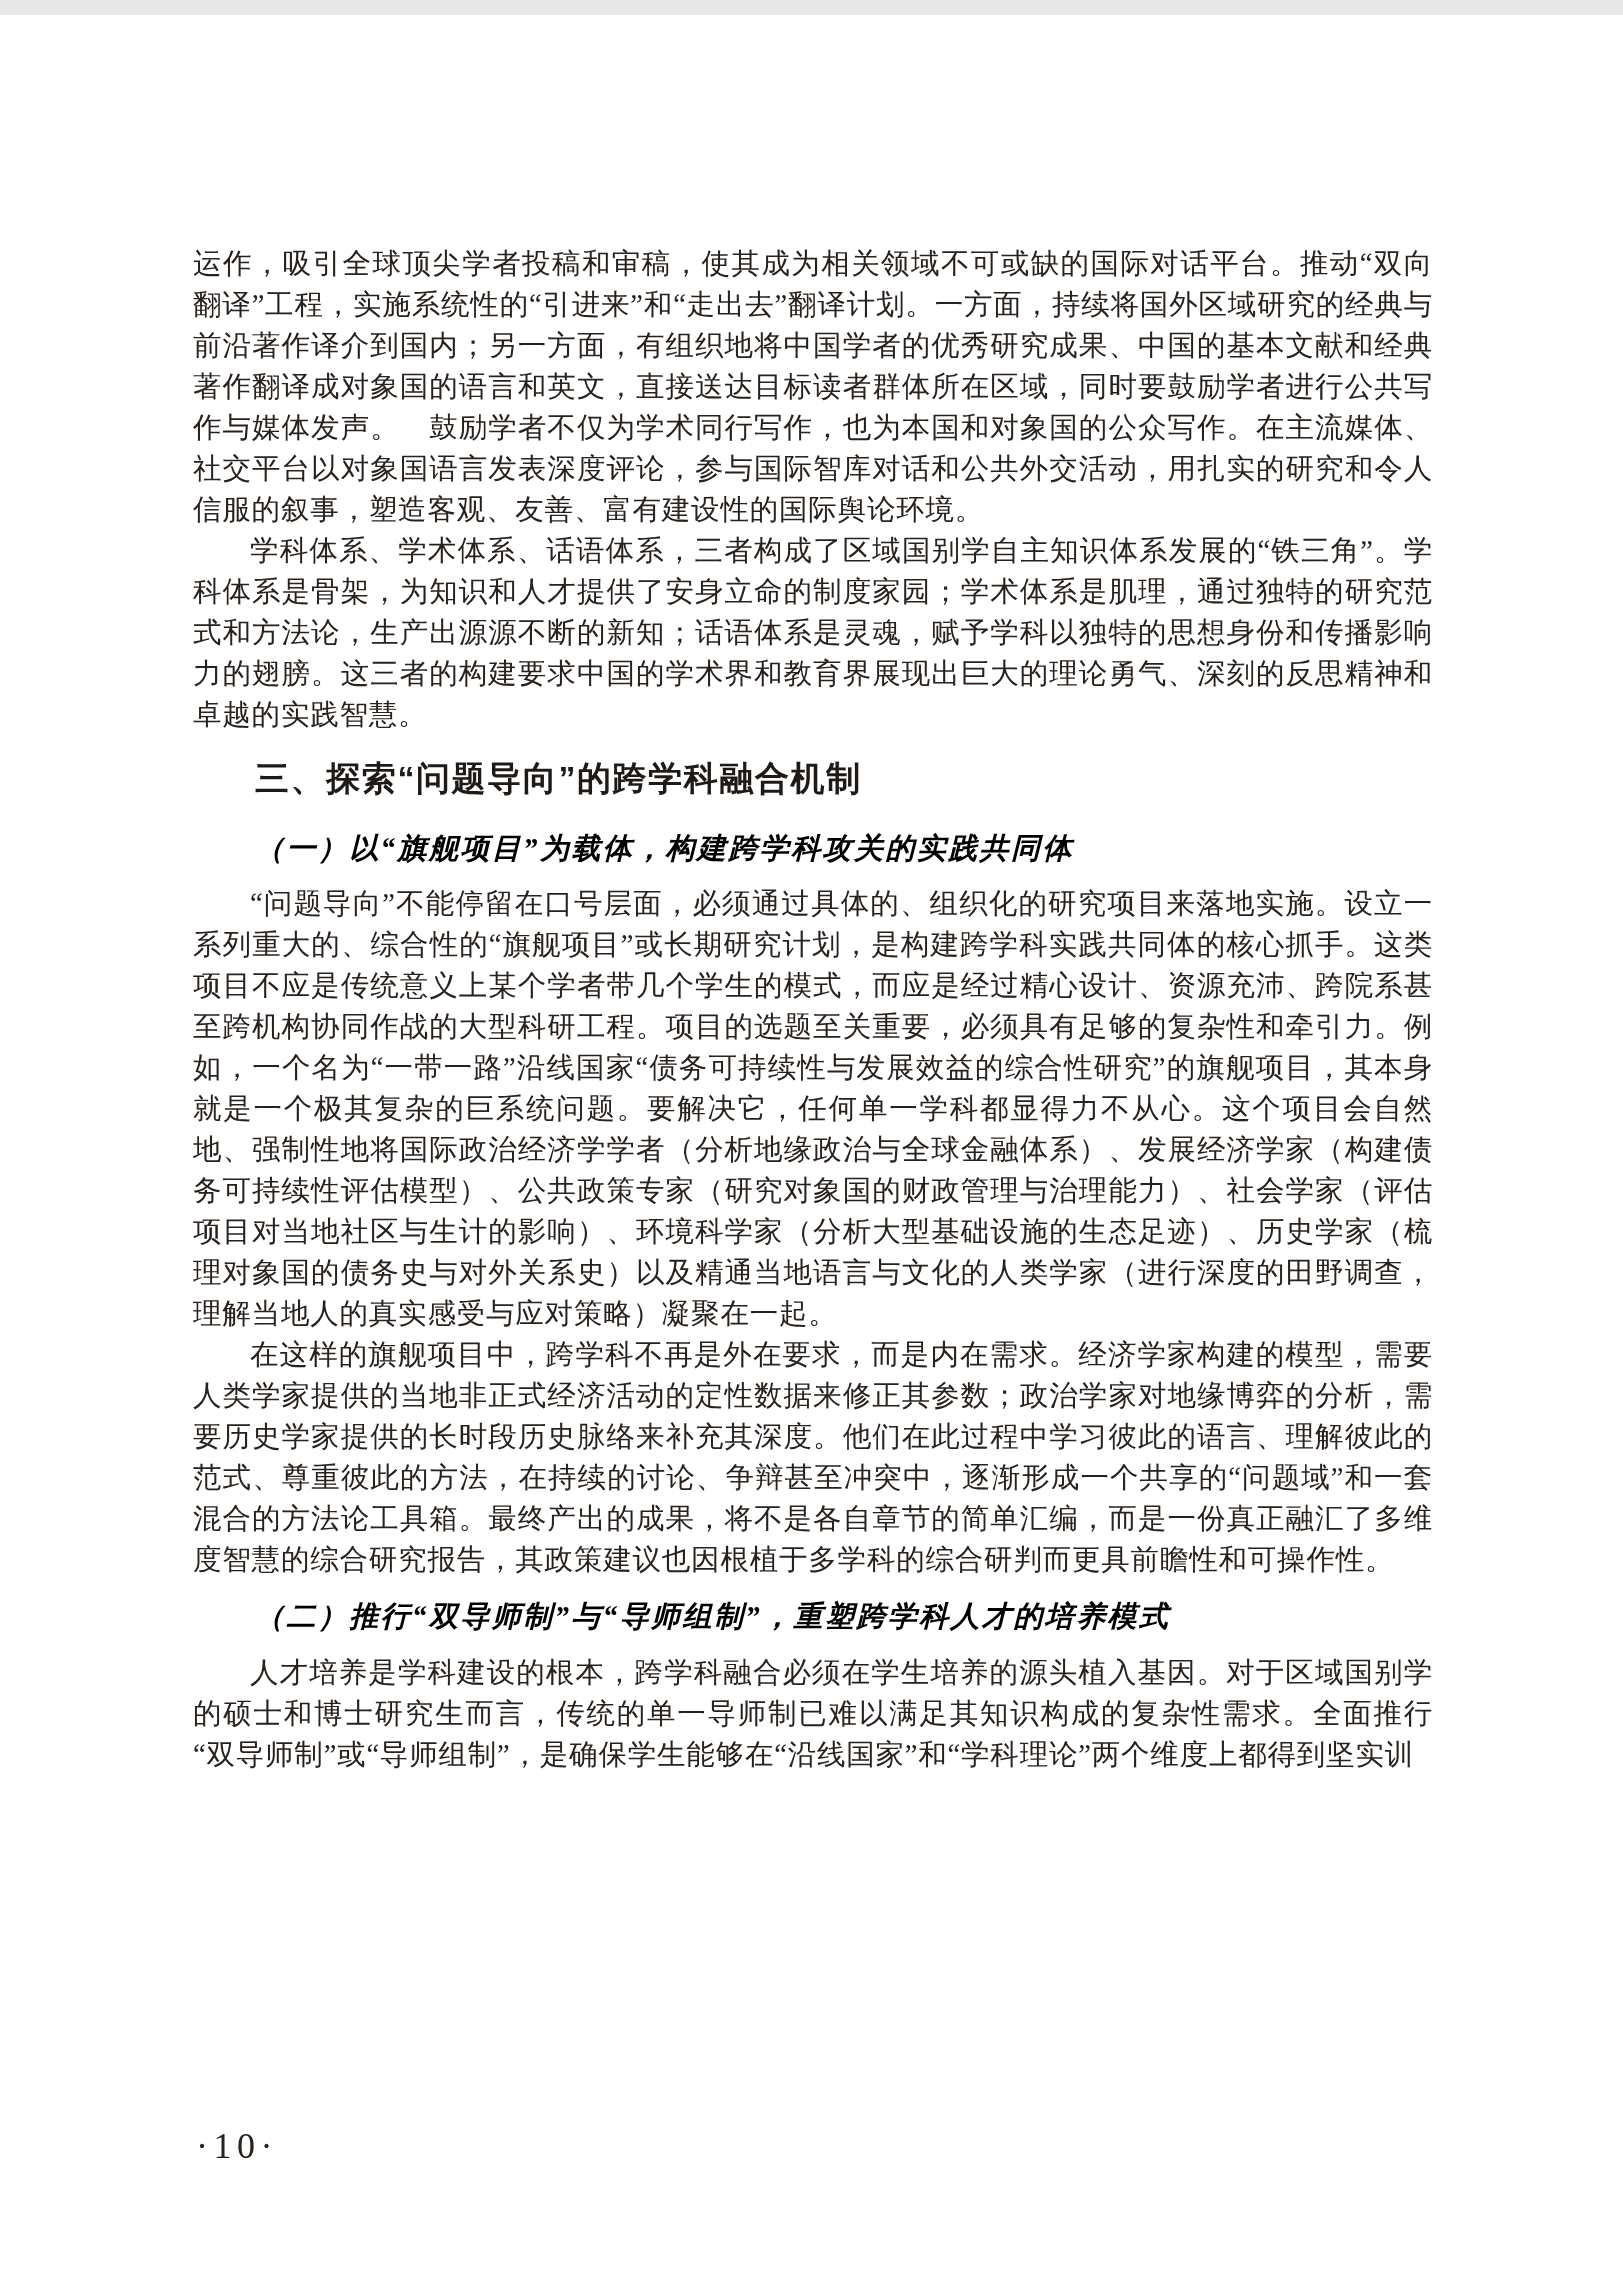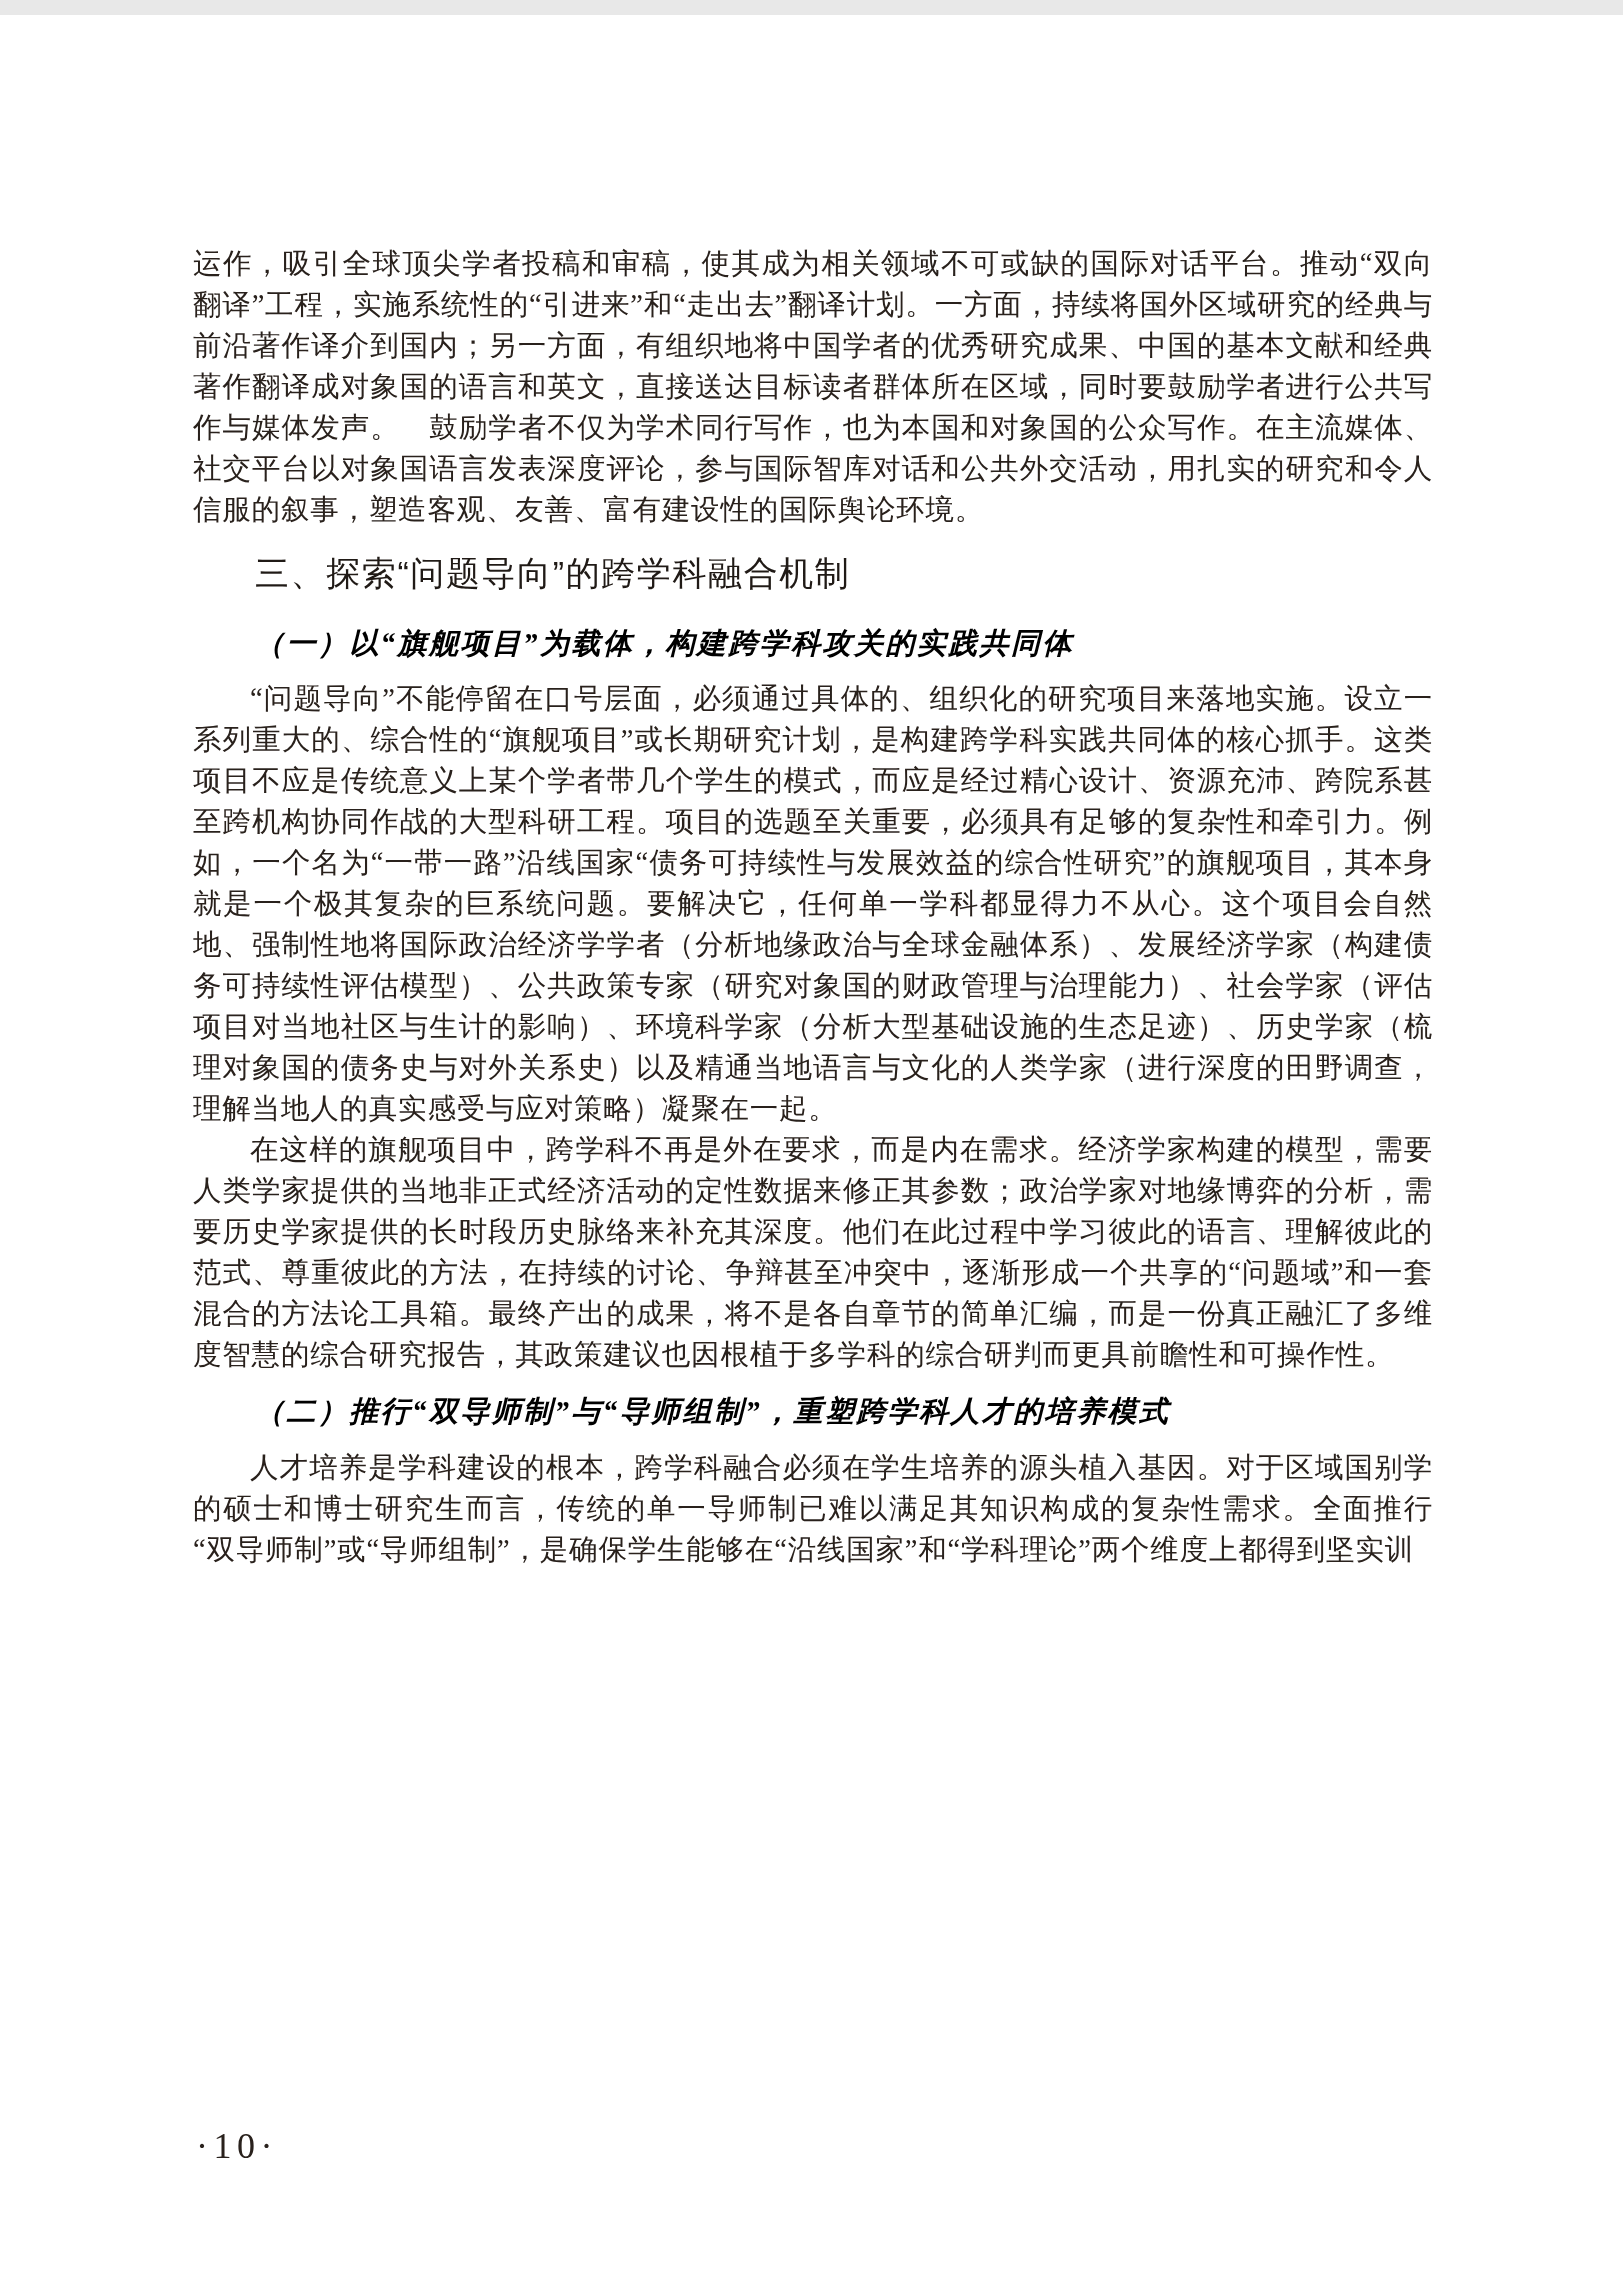--- a/index.html
+++ b/index.html
@@ -31,21 +31,21 @@
     text-align: justify;
     text-indent: 2em;
     word-break: break-all;
   }
   .para.no-indent {
     text-indent: 0;
   }
   .section-heading {
     margin: 20.6px 0 28.5px 0;
     font-family: "Liberation Sans", "DejaVu Sans", sans-serif;
-    font-weight: normal;
+    font-weight: bold;
     font-size: 34px;
     line-height: 44px;
     letter-spacing: 1.6px;
     text-indent: 62px;
     color: #201a16;
   }
   .sub-heading {
     margin: 16px 0 14.3px 0;
     font-size: 29px;
     line-height: 41px;
@@ -63,20 +63,21 @@
     letter-spacing: 5.5px;
     color: #29211c;
   }
 </style>
 </head>
 <body>
 
 <div class="page">
   <main class="content">
     <p class="para no-indent">运作，吸引全球顶尖学者投稿和审稿，使其成为相关领域不可或缺的国际对话平台。推动“双向翻译”工程，实施系统性的“引进来”和“走出去”翻译计划。一方面，持续将国外区域研究的经典与前沿著作译介到国内；另一方面，有组织地将中国学者的优秀研究成果、中国的基本文献和经典著作翻译成对象国的语言和英文，直接送达目标读者群体所在区域，同时要鼓励学者进行公共写作与媒体发声。　鼓励学者不仅为学术同行写作，也为本国和对象国的公众写作。在主流媒体、社交平台以对象国语言发表深度评论，参与国际智库对话和公共外交活动，用扎实的研究和令人信服的叙事，塑造客观、友善、富有建设性的国际舆论环境。</p>
+    <p class="para">学科体系、学术体系、话语体系，三者构成了区域国别学自主知识体系发展的“铁三角”。学科体系是骨架，为知识和人才提供了安身立命的制度家园；学术体系是肌理，通过独特的研究范式和方法论，生产出源源不断的新知；话语体系是灵魂，赋予学科以独特的思想身份和传播影响力的翅膀。这三者的构建要求中国的学术界和教育界展现出巨大的理论勇气、深刻的反思精神和卓越的实践智慧。</p>
     <h2 class="section-heading">三、探索“问题导向”的跨学科融合机制</h2>
     <h3 class="sub-heading">（一）以“旗舰项目”为载体，构建跨学科攻关的实践共同体</h3>
     <p class="para">“问题导向”不能停留在口号层面，必须通过具体的、组织化的研究项目来落地实施。设立一系列重大的、综合性的“旗舰项目”或长期研究计划，是构建跨学科实践共同体的核心抓手。这类项目不应是传统意义上某个学者带几个学生的模式，而应是经过精心设计、资源充沛、跨院系甚至跨机构协同作战的大型科研工程。项目的选题至关重要，必须具有足够的复杂性和牵引力。例如，一个名为“一带一路”沿线国家“债务可持续性与发展效益的综合性研究”的旗舰项目，其本身就是一个极其复杂的巨系统问题。要解决它，任何单一学科都显得力不从心。这个项目会自然地、强制性地将国际政治经济学学者（分析地缘政治与全球金融体系）、发展经济学家（构建债务可持续性评估模型）、公共政策专家（研究对象国的财政管理与治理能力）、社会学家（评估项目对当地社区与生计的影响）、环境科学家（分析大型基础设施的生态足迹）、历史学家（梳理对象国的债务史与对外关系史）以及精通当地语言与文化的人类学家（进行深度的田野调查，理解当地人的真实感受与应对策略）凝聚在一起。</p>
     <p class="para">在这样的旗舰项目中，跨学科不再是外在要求，而是内在需求。经济学家构建的模型，需要人类学家提供的当地非正式经济活动的定性数据来修正其参数；政治学家对地缘博弈的分析，需要历史学家提供的长时段历史脉络来补充其深度。他们在此过程中学习彼此的语言、理解彼此的范式、尊重彼此的方法，在持续的讨论、争辩甚至冲突中，逐渐形成一个共享的“问题域”和一套混合的方法论工具箱。最终产出的成果，将不是各自章节的简单汇编，而是一份真正融汇了多维度智慧的综合研究报告，其政策建议也因根植于多学科的综合研判而更具前瞻性和可操作性。</p>
     <h3 class="sub-heading">（二）推行“双导师制”与“导师组制”，重塑跨学科人才的培养模式</h3>
     <p class="para">人才培养是学科建设的根本，跨学科融合必须在学生培养的源头植入基因。对于区域国别学的硕士和博士研究生而言，传统的单一导师制已难以满足其知识构成的复杂性需求。全面推行“双导师制”或“导师组制”，是确保学生能够在“沿线国家”和“学科理论”两个维度上都得到坚实训</p>
   </main>
 
   <div class="page-number">·10·</div>
 </div>

